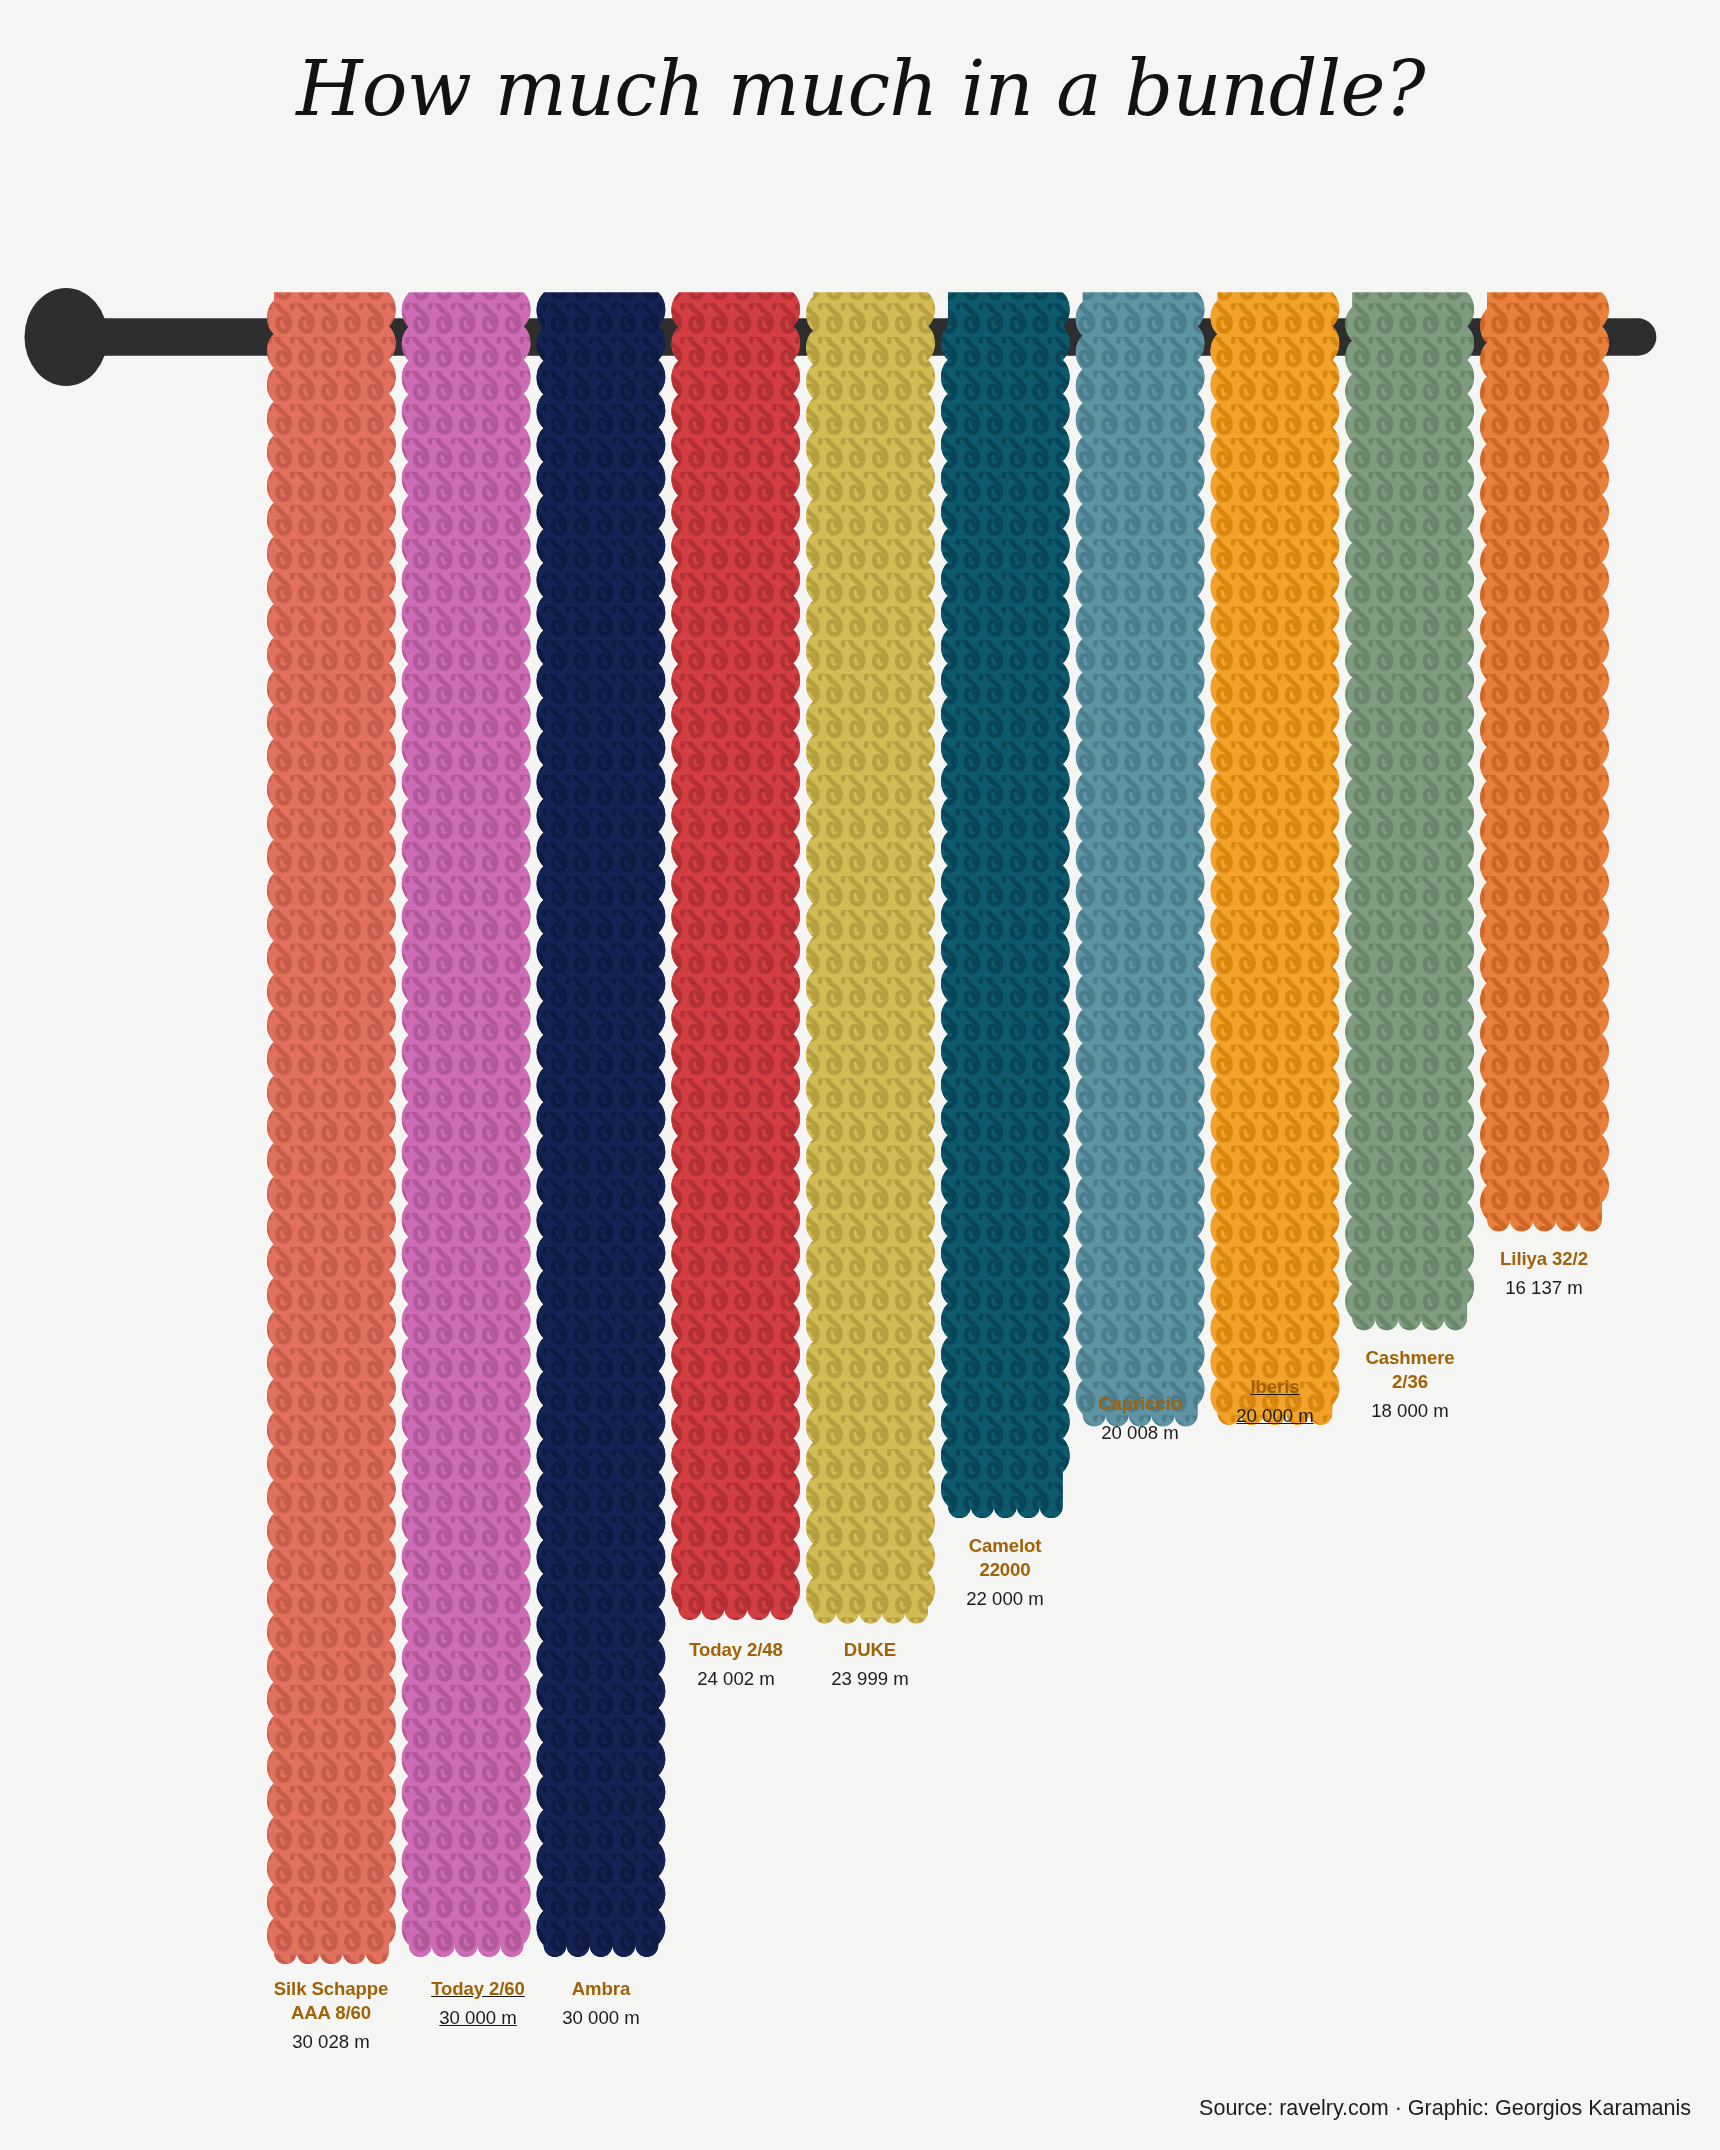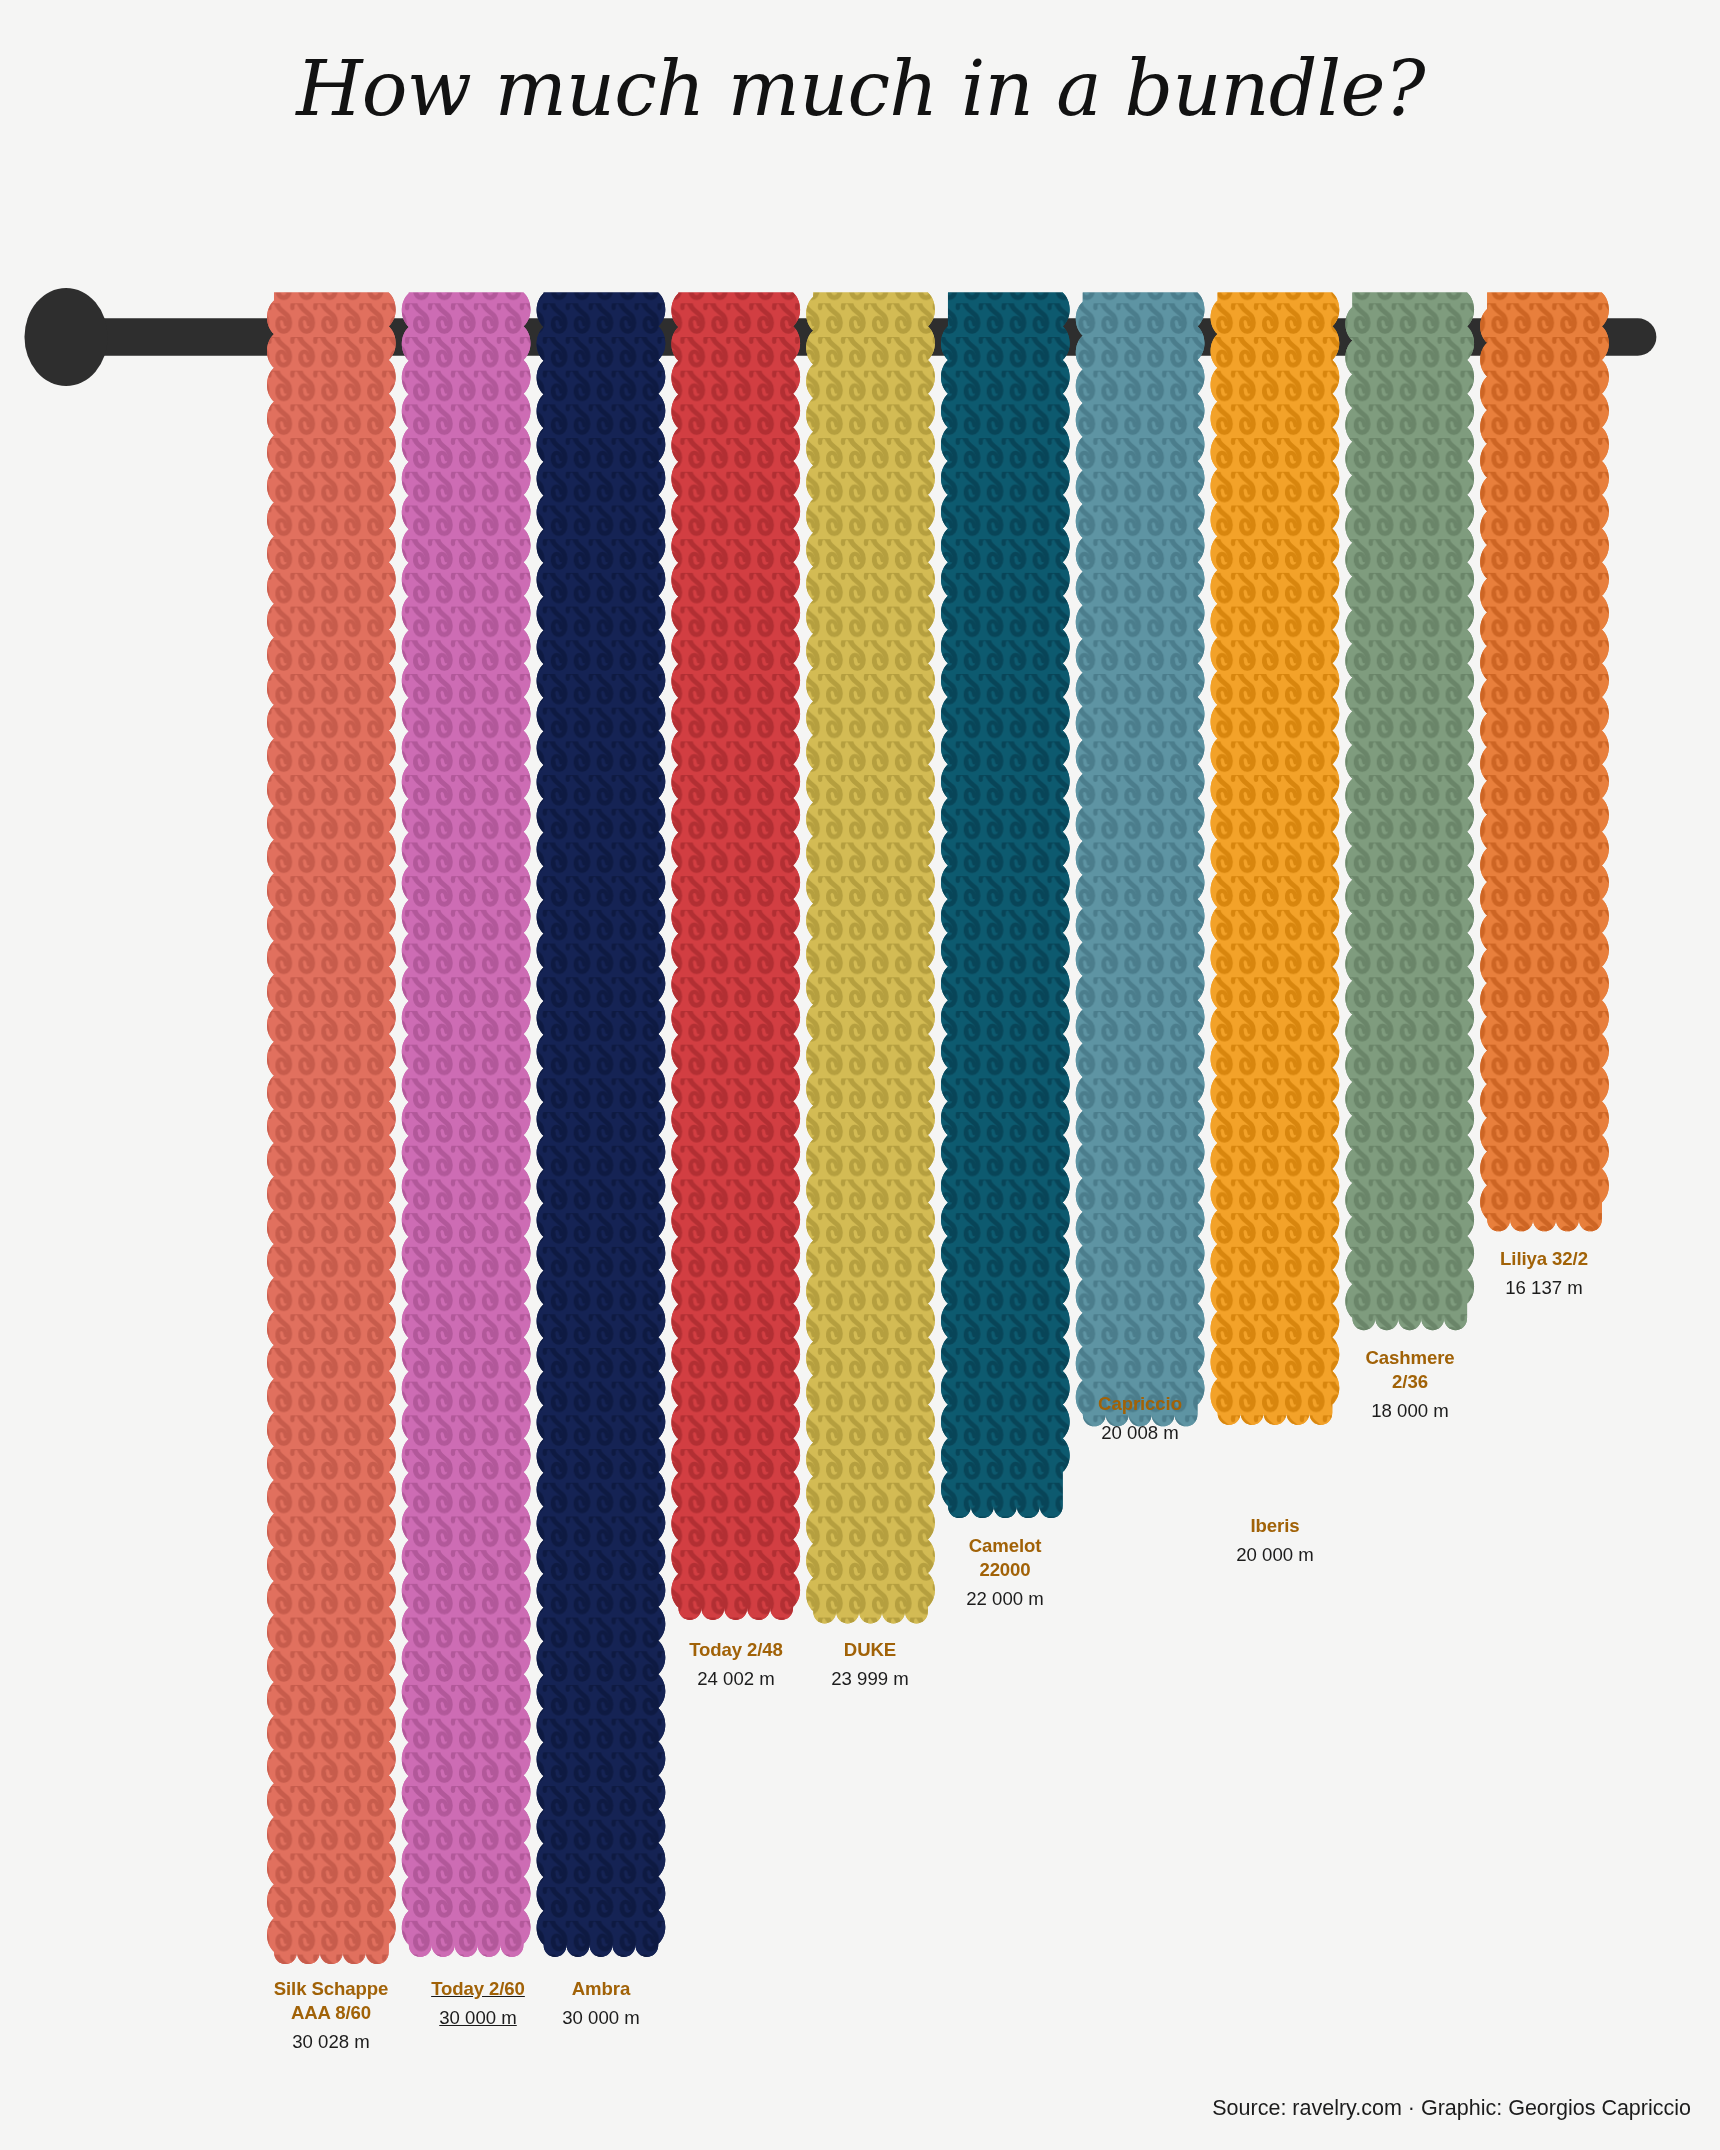--- a/index.html
+++ b/index.html
@@ -247,21 +247,21 @@
   <div id="labels">
       <div class="lbl" style="left: 209px; top: 1977px; width: 244px;"><span class="nm">Silk Schappe
 AAA 8/60</span><span class="val">30 028 m</span></div>
       <div class="lbl" style="left: 356px; top: 1977px; width: 244px; text-decoration: underline;"><span class="nm">Today 2/60</span><span class="val">30 000 m</span></div>
       <div class="lbl" style="left: 479px; top: 1977px; width: 244px;"><span class="nm">Ambra</span><span class="val">30 000 m</span></div>
       <div class="lbl" style="left: 614px; top: 1638px; width: 244px;"><span class="nm">Today 2/48</span><span class="val">24 002 m</span></div>
       <div class="lbl" style="left: 748px; top: 1638px; width: 244px;"><span class="nm">DUKE</span><span class="val">23 999 m</span></div>
       <div class="lbl" style="left: 883px; top: 1534px; width: 244px;"><span class="nm">Camelot
 22000</span><span class="val">22 000 m</span></div>
       <div class="lbl" style="left: 1018px; top: 1392px; width: 244px; text-align: center;"><span class="nm">Capriccio</span><span class="val">20 008 m</span></div>
-      <div class="lbl" style="left: 1153px; top: 1514px; width: 244px;"><span class="nm">Iberis</span><span class="val">20 000 m</span></div>
+      <div class="lbl" style="left: 1153px; top: 1375px; width: 244px; text-decoration: underline;"><span class="nm">Iberis</span><span class="val">20 000 m</span></div>
       <div class="lbl" style="left: 1288px; top: 1346px; width: 244px;"><span class="nm">Cashmere
 2/36</span><span class="val">18 000 m</span></div>
       <div class="lbl" style="left: 1422px; top: 1247px; width: 244px;"><span class="nm">Liliya 32/2</span><span class="val">16 137 m</span></div>
     </div>
 
-  <div class="source">Source: ravelry.com · Graphic: Georgios Capriccio</div>
+  <div class="source">Source: ravelry.com · Graphic: Georgios Karamanis</div>
 </div>
 
 
 </body></html>

